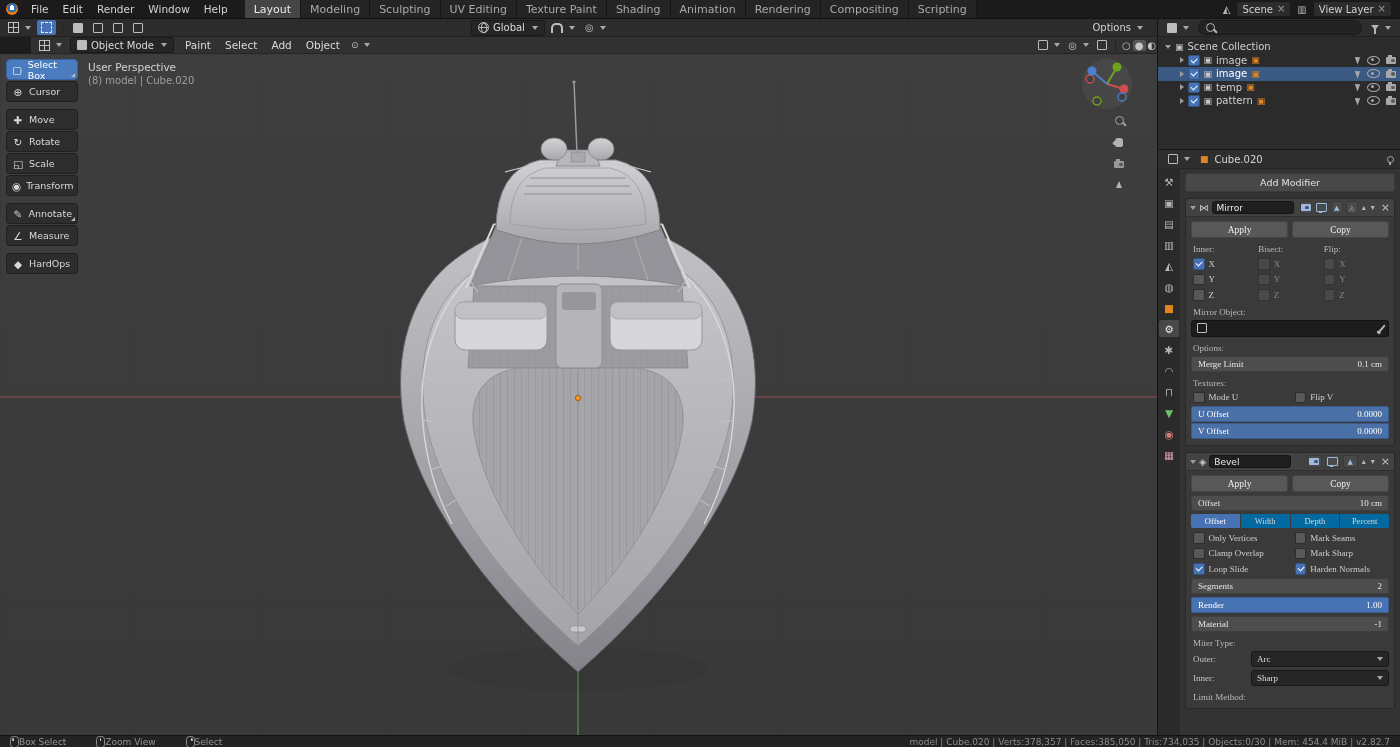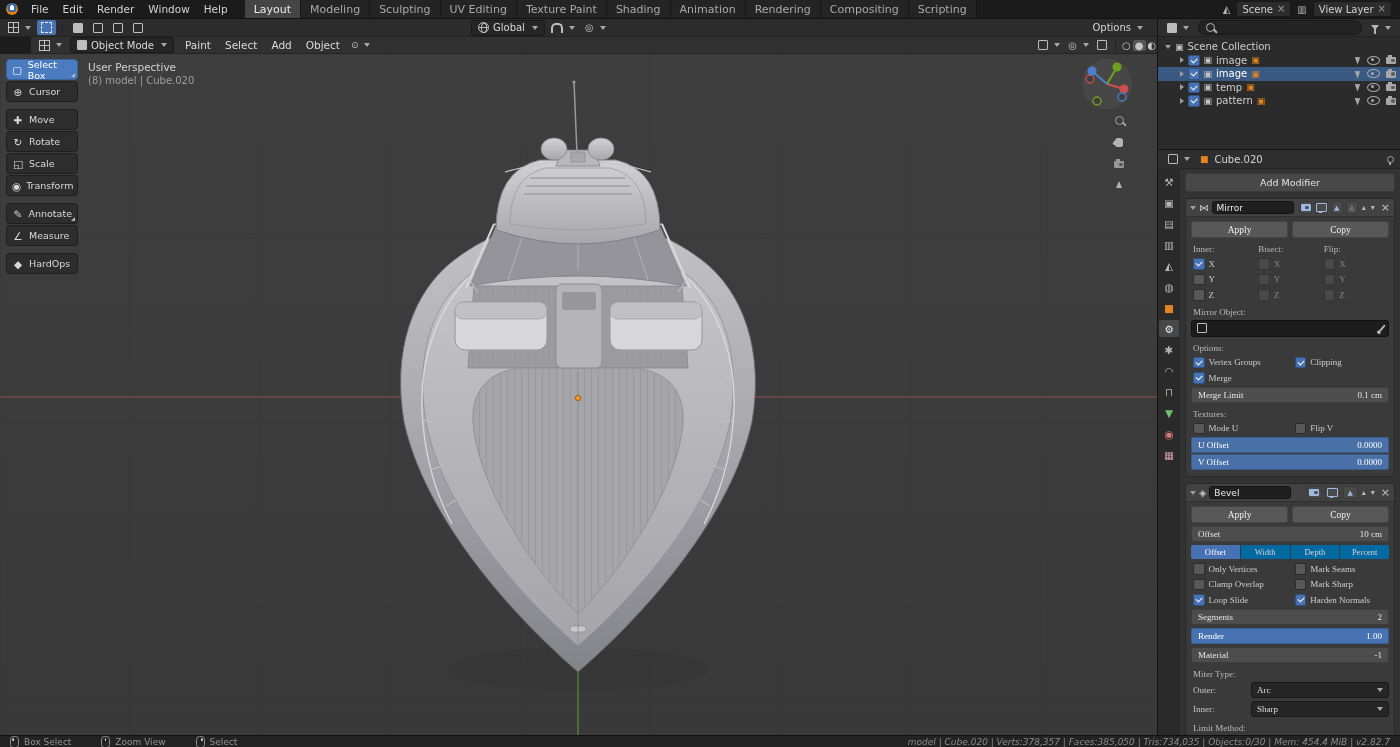--- a/index.html
+++ b/index.html
@@ -132,22 +132,22 @@
   .sld.fullblue{background:#4772b3;border-color:#3a5f96;color:#fff;}
   .objfld{margin-top:3px;height:15px;background:#1d1d1d;border:1px solid #121212;border-radius:3px;display:flex;align-items:center;padding:0 5px;gap:5px;}
   .seg{display:flex;height:14px;border-radius:2px;overflow:hidden;gap:1px;margin-top:3px;}
   .seg>div{flex:1;background:#0369a1;display:flex;align-items:center;justify-content:center;font-size:8.5px;color:#d5d5d5;white-space:nowrap;}
   .seg>div.active{background:#4772b3;color:#fff;}
   .ddrow{display:flex;align-items:center;margin-top:3px;}
   .ddrow .lb{width:58px;font-size:9px;color:#c3c3c3;padding-left:2px;flex:none;}
   .ddf{flex:1;height:14px;background:#262626;border:1px solid #181818;border-radius:3px;display:flex;align-items:center;justify-content:space-between;padding:0 5px;color:#ddd;font-size:9px;}
   
   #status{left:0;top:735px;width:1400px;height:12px;background:#232323;border-top:1px solid #121212;box-sizing:border-box;display:flex;align-items:center;gap:30px;padding:0 10px;color:#929292;font-size:9px;}
-  .hint{display:flex;align-items:center;gap:5px;}
-  #stats{margin-left:auto;color:#8b8b8b;font-style:italic;}
+  .hint{display:flex;align-items:center;}
+  #stats{margin-left:auto;color:#8b8b8b;}
 </style>
 </head>
 <body>
 
 <div id="app">
 
   <div id="topbar" class="abs">
     <div id="logo">
         <span class="logo-dot"></span>
       </div>
@@ -580,35 +580,20 @@
                 <span>Z</span>
               </div>
           </div>
           <div class="plabel">Mirror Object:</div>
           <div class="objfld">
             <span class="ic ic-sq"></span>
             <span class="sp"></span>
             <span class="ic ic-drop"></span>
           </div>
           <div class="plabel">Options:</div>
-          <div class="grid2">
-            <div class="cb">
-                <span class="cbbox on"></span>
-                <span>Vertex Groups</span>
-              </div>
-            <div class="cb">
-                <span class="cbbox on"></span>
-                <span>Clipping</span>
-              </div>
-            <div class="cb">
-                <span class="cbbox on"></span>
-                <span>Merge</span>
-              </div>
-            <div></div>
-          </div>
           <div class="sld">
             <span>Merge Limit</span>
             <span>0.1 cm</span>
           </div>
           <div class="plabel">Textures:</div>
           <div class="grid2">
             <div class="cb">
                 <span class="cbbox"></span>
                 <span>Mode U</span>
               </div>

